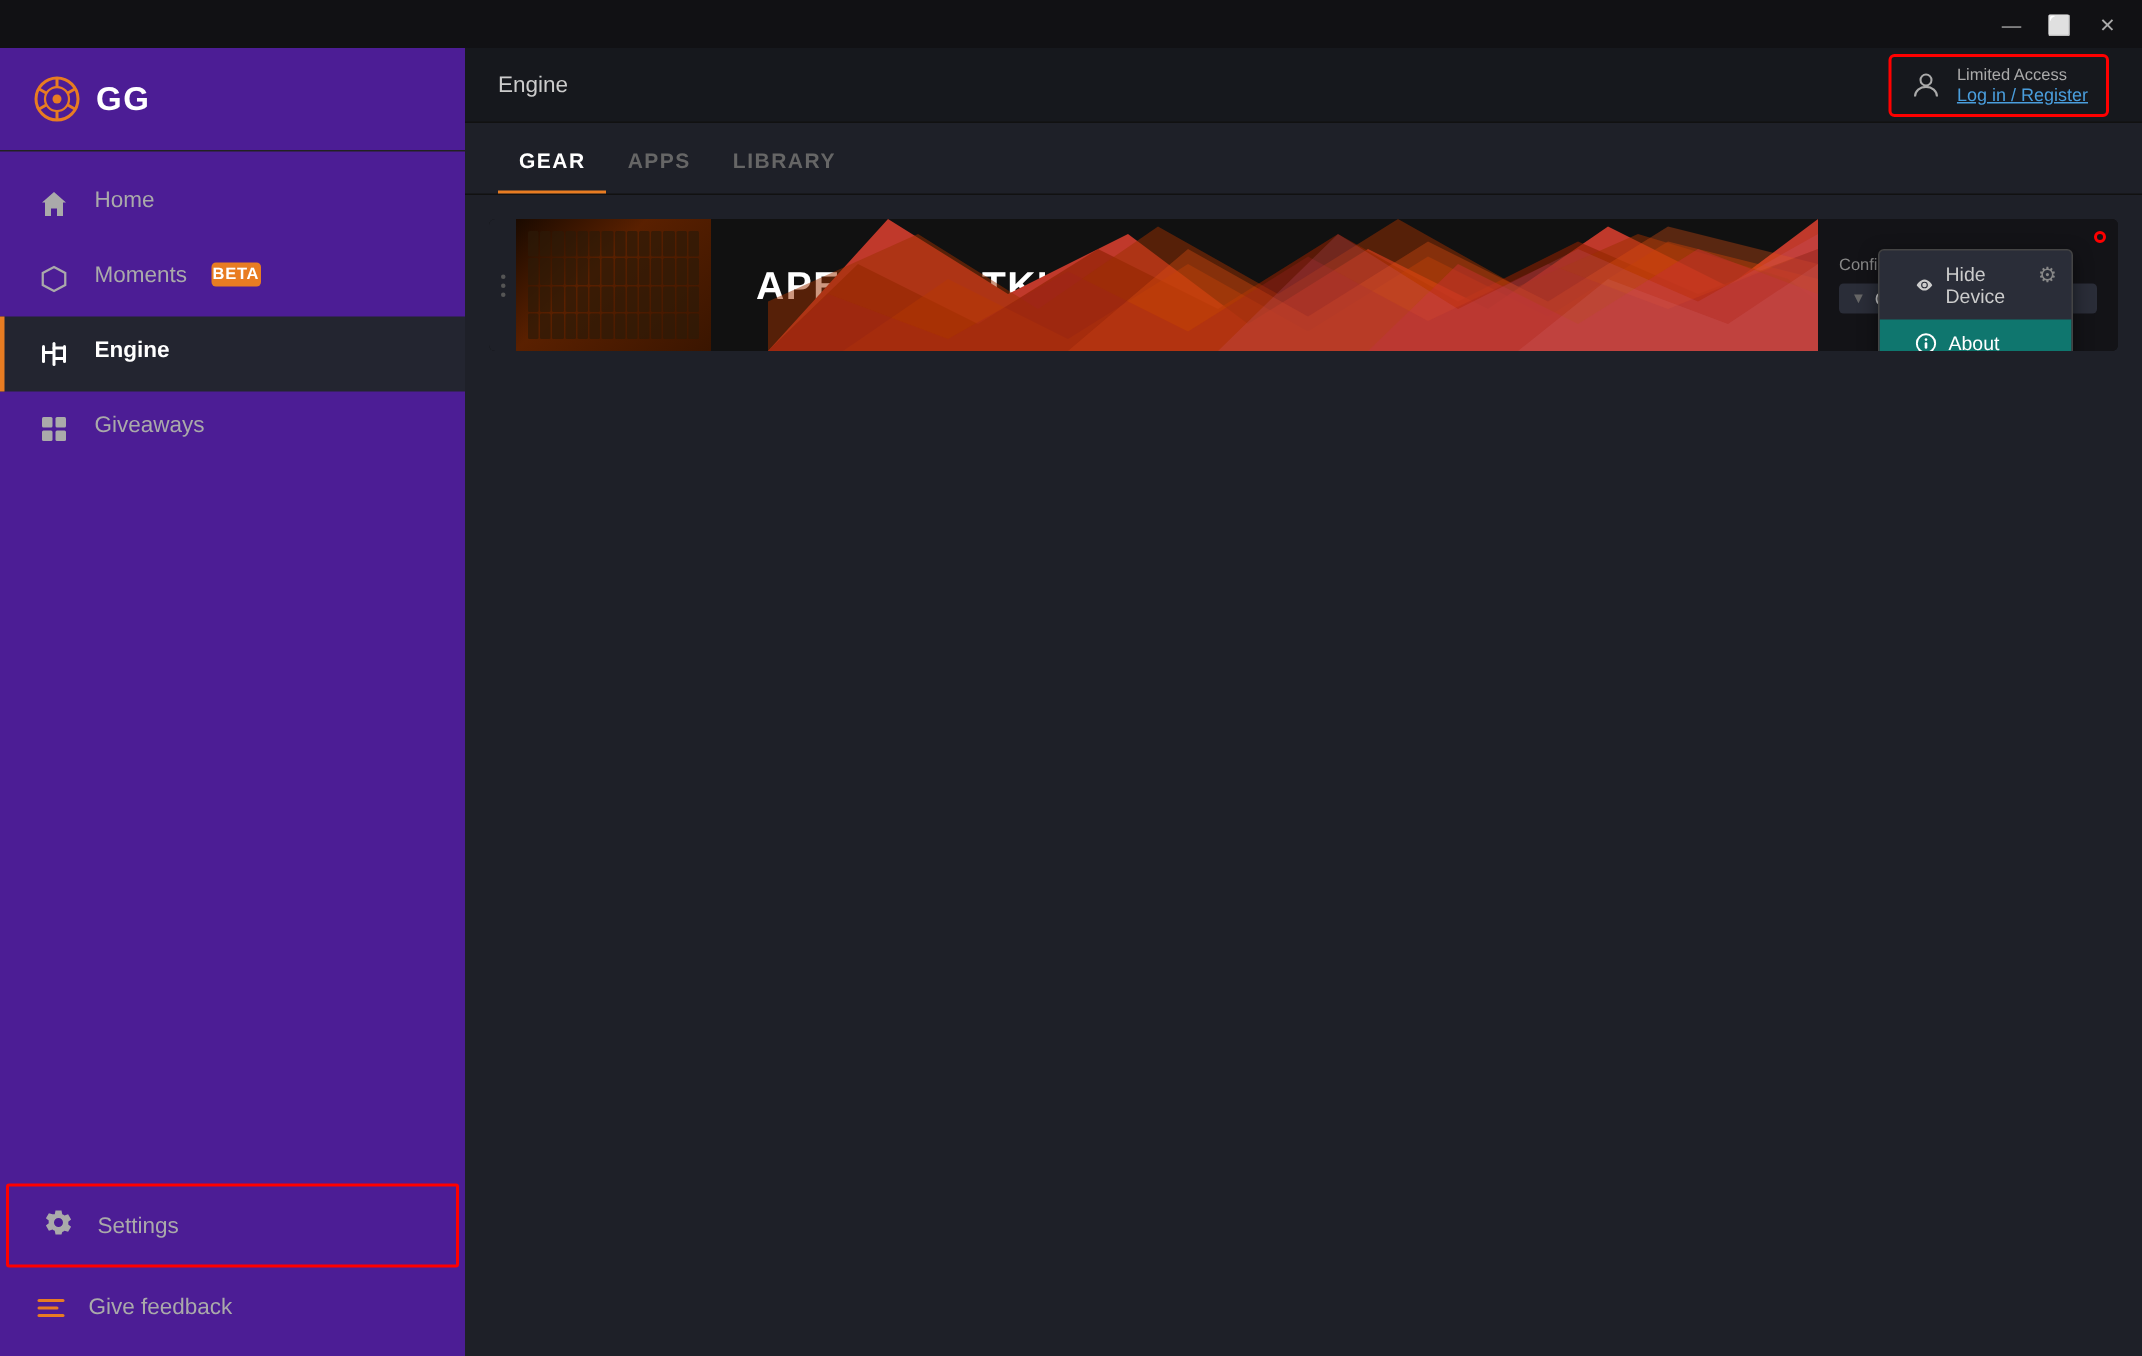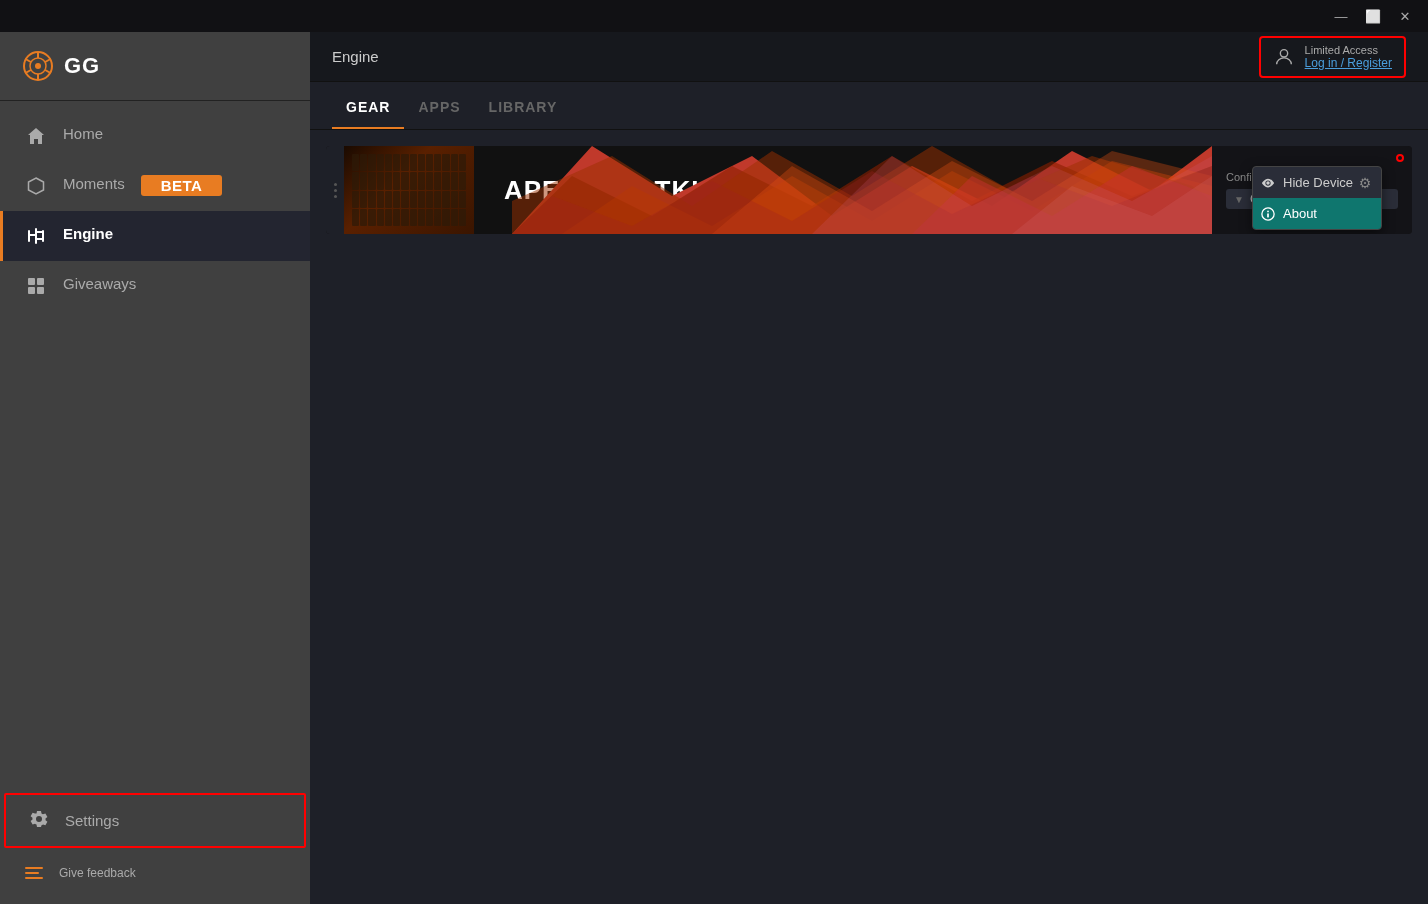--- a/index.html
+++ b/index.html
@@ -36,21 +36,21 @@
 
     
     .app-layout {
       display: flex;
       height: calc(904px - 32px);
     }
 
     
     .sidebar {
       width: 310px;
-      background: #404040;
+      background: #4c1d95;
       display: flex;
       flex-direction: column;
       flex-shrink: 0;
     }
     .sidebar-logo {
       display: flex;
       align-items: center;
       gap: 10px;
       padding: 18px 22px;
       border-bottom: 1px solid #222;
@@ -94,23 +94,23 @@
       height: 22px;
       display: flex;
       align-items: center;
       justify-content: center;
       color: inherit;
       flex-shrink: 0;
     }
     .beta-badge {
       background: #e87c22;
       color: #fff;
-      font-size: 15px;
+      font-size: 11px;
       font-weight: 700;
-      padding: 2px 20px;
+      padding: 2px 1px;
       border-radius: 3px;
       letter-spacing: 0.5px;
     }
 
     .sidebar-bottom {
       padding: 0 0 10px 0;
     }
     .settings-item {
       display: flex;
       align-items: center;
@@ -127,21 +127,21 @@
       text-align: right;
     }
 
     .feedback-item {
       display: flex;
       align-items: center;
       gap: 16px;
       padding: 14px 22px;
       cursor: pointer;
       color: #aaa;
-      font-size: 12px;
+      font-size: 15px;
       border-left: 3px solid transparent;
     }
     .feedback-icon-lines {
       display: flex;
       flex-direction: column;
       gap: 3px;
     }
     .feedback-icon-lines span {
       display: block;
       height: 2px;
@@ -373,21 +373,21 @@
       border-radius: 4px;
       z-index: 100;
       min-width: 130px;
       box-shadow: 0 4px 12px rgba(0,0,0,0.5);
       overflow: hidden;
     }
     .context-menu-item {
       display: flex;
       align-items: center;
       gap: 8px;
-      padding: 8px 8px;
+      padding: 8px 24px;
       cursor: pointer;
       font-size: 13px;
       color: #ccc;
     }
     .context-menu-item.blue-item {
       background: #0f766e;
       color: #fff;
       text-align: center;
     }
 

